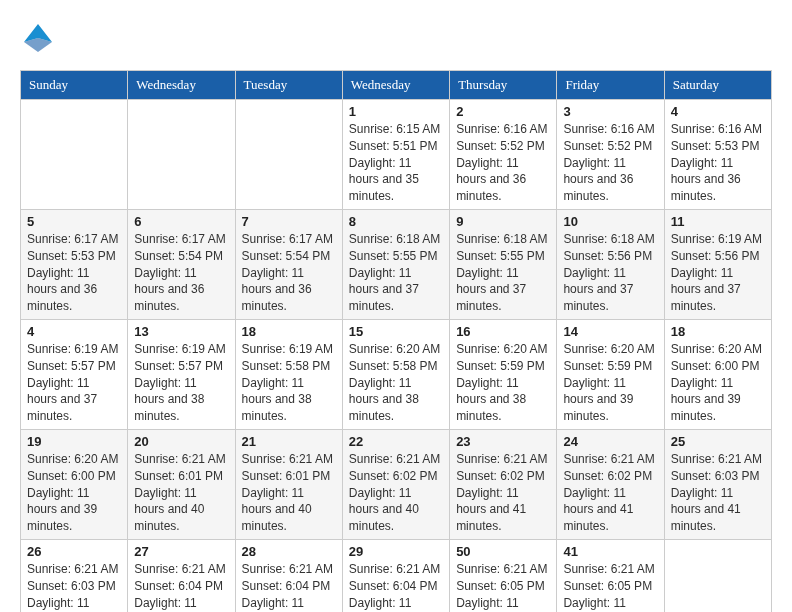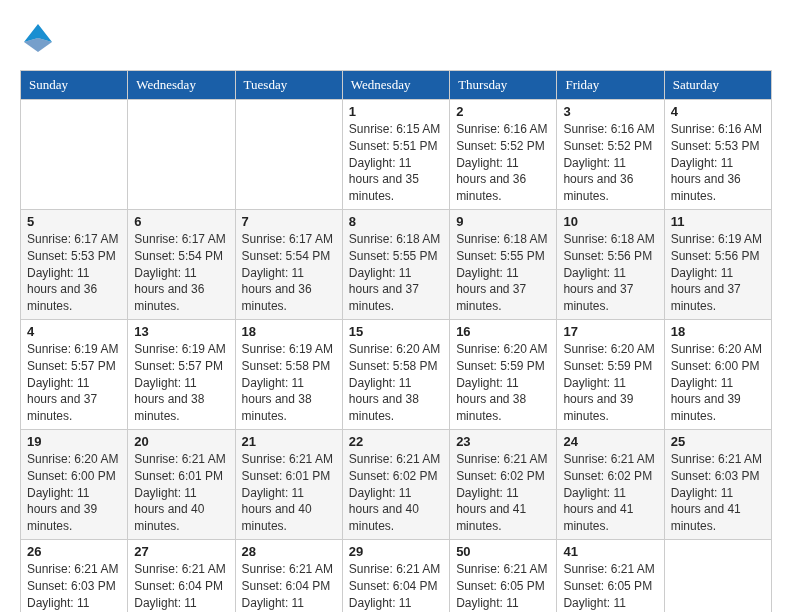--- a/index.html
+++ b/index.html
@@ -185,21 +185,21 @@
         </td>
         <td>
           <span class="day-num">15</span>
           <div class="day-info">Sunrise: 6:20 AM<br>Sunset: 5:58 PM<br>Daylight: 11 hours and 38 minutes.</div>
         </td>
         <td>
           <span class="day-num">16</span>
           <div class="day-info">Sunrise: 6:20 AM<br>Sunset: 5:59 PM<br>Daylight: 11 hours and 38 minutes.</div>
         </td>
         <td>
-          <span class="day-num">17</span>
+          <span class="day-num">14</span>
           <div class="day-info">Sunrise: 6:20 AM<br>Sunset: 5:59 PM<br>Daylight: 11 hours and 39 minutes.</div>
         </td>
         <td>
           <span class="day-num">18</span>
           <div class="day-info">Sunrise: 6:20 AM<br>Sunset: 6:00 PM<br>Daylight: 11 hours and 39 minutes.</div>
         </td>
       </tr>
       <tr>
         <td>
           <span class="day-num">19</span>

